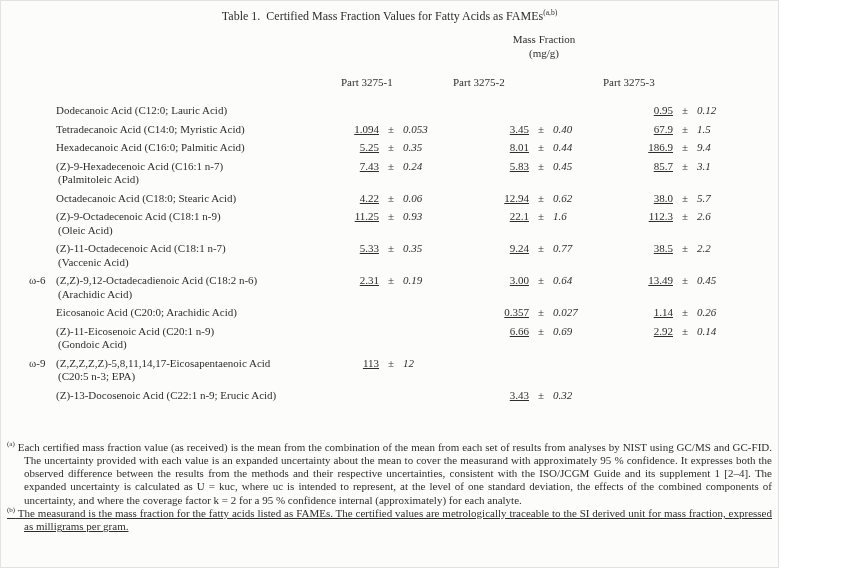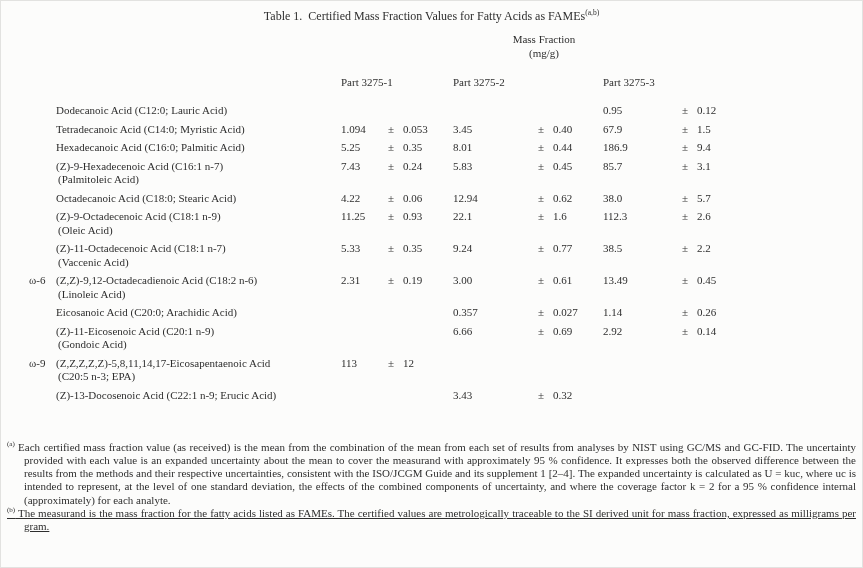--- a/index.html
+++ b/index.html
@@ -1,31 +1,31 @@
 <!DOCTYPE html>
 <html><head>
 <meta charset="utf-8">
 <style>
   html,body{margin:0;padding:0;background:#ffffff;}
   .page{
-    width:863px;height:568px;box-sizing:border-box;
+    width:779px;height:568px;box-sizing:border-box;
     background:#fcfcfb;border:1px solid #e2e2e0;
     font-family:"Liberation Serif", serif;
     color:#2e2e2e;overflow:hidden;
   }
   .title{margin-top:8px;text-align:center;font-size:12px;line-height:14px;white-space:pre-wrap;}
   sup{font-size:7.5px;vertical-align:super;line-height:0;}
   table.tbl{border-collapse:collapse;margin-left:28px;font-size:11px;line-height:13.5px;table-layout:fixed;}
   table.tbl td{padding:2.5px 0;vertical-align:top;}
   tr.gh td{padding:10px 0 0 0;text-align:center;}
   tr.ch td{padding:16px 0 12px 0;text-align:left;}
   td.om{text-align:left;}
-  td.v{text-align:left;}
+  td.v{text-align:right;text-decoration:underline;}
   td.pm{text-align:center;}
-  td.u{text-align:left;}
+  td.u{text-align:left;font-style:italic;}
   .nm2{padding-left:2px;}
   .nm2:empty{display:none;}
   .footnotes{margin:36px 6px 0 6px;font-size:11px;line-height:13.3px;text-align:justify;}
   .fn{padding-left:17px;text-indent:-17px;}
   .fn sup{font-size:7px;}
   .fn + .fn{margin-top:0;text-decoration:underline;}
 </style>
 </head>
 <body>
 
@@ -174,28 +174,28 @@
           <td class="u">0.77</td>
           <td class="v">38.5</td>
           <td class="pm">±</td>
           <td class="u">2.2</td>
         </tr>
 
     <tr>
           <td class="om">ω-6</td>
           <td class="nm">
             <div>(Z,Z)-9,12-Octadecadienoic Acid (C18:2 n-6)</div>
-            <div class="nm2">(Linoleic Acid)</div>
+            <div class="nm2">(Arachidic Acid)</div>
           </td>
           <td class="v">2.31</td>
           <td class="pm">±</td>
           <td class="u">0.19</td>
           <td class="v">3.00</td>
           <td class="pm">±</td>
-          <td class="u">0.61</td>
+          <td class="u">0.64</td>
           <td class="v">13.49</td>
           <td class="pm">±</td>
           <td class="u">0.45</td>
         </tr>
 
     <tr>
           <td class="om"></td>
           <td class="nm">
             <div>Eicosanoic Acid (C20:0; Arachidic Acid)</div>
           </td>

